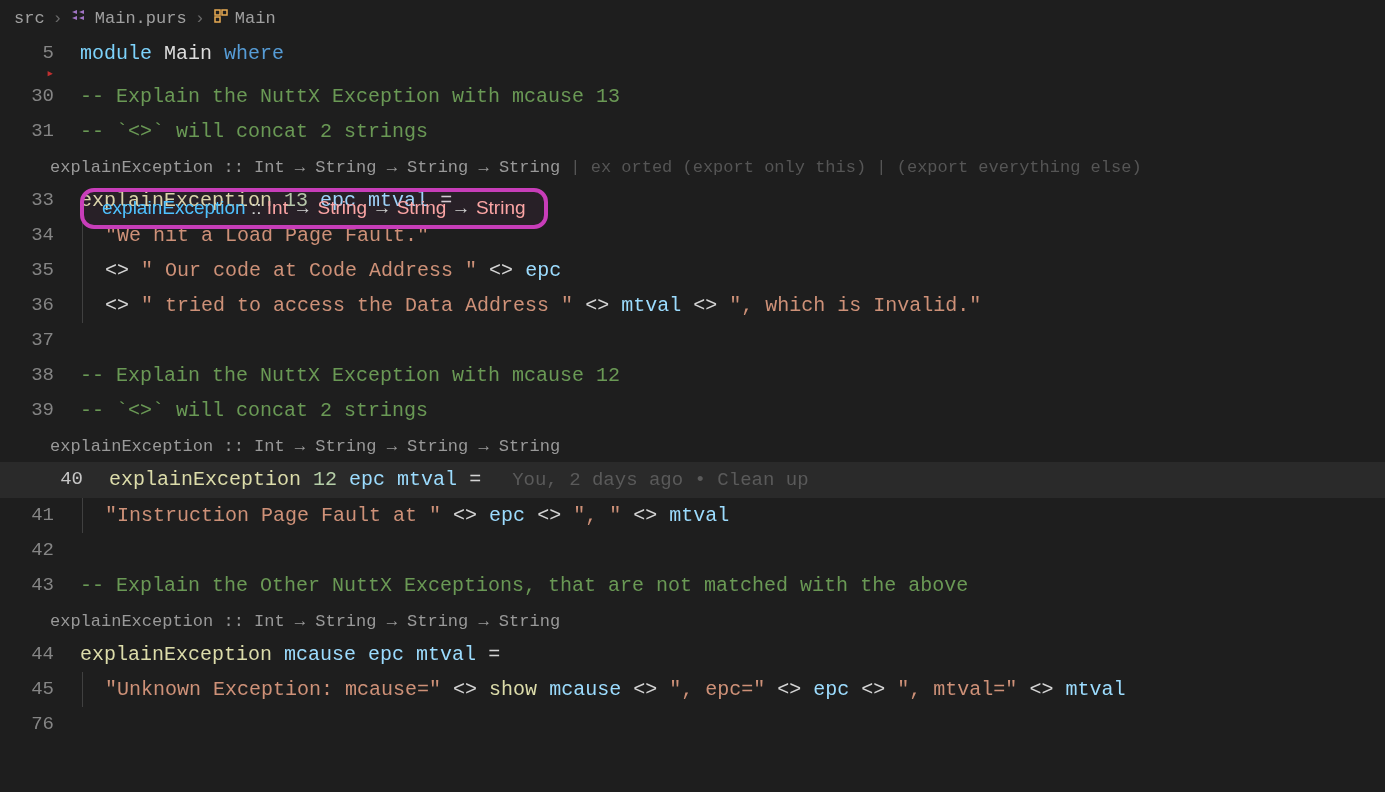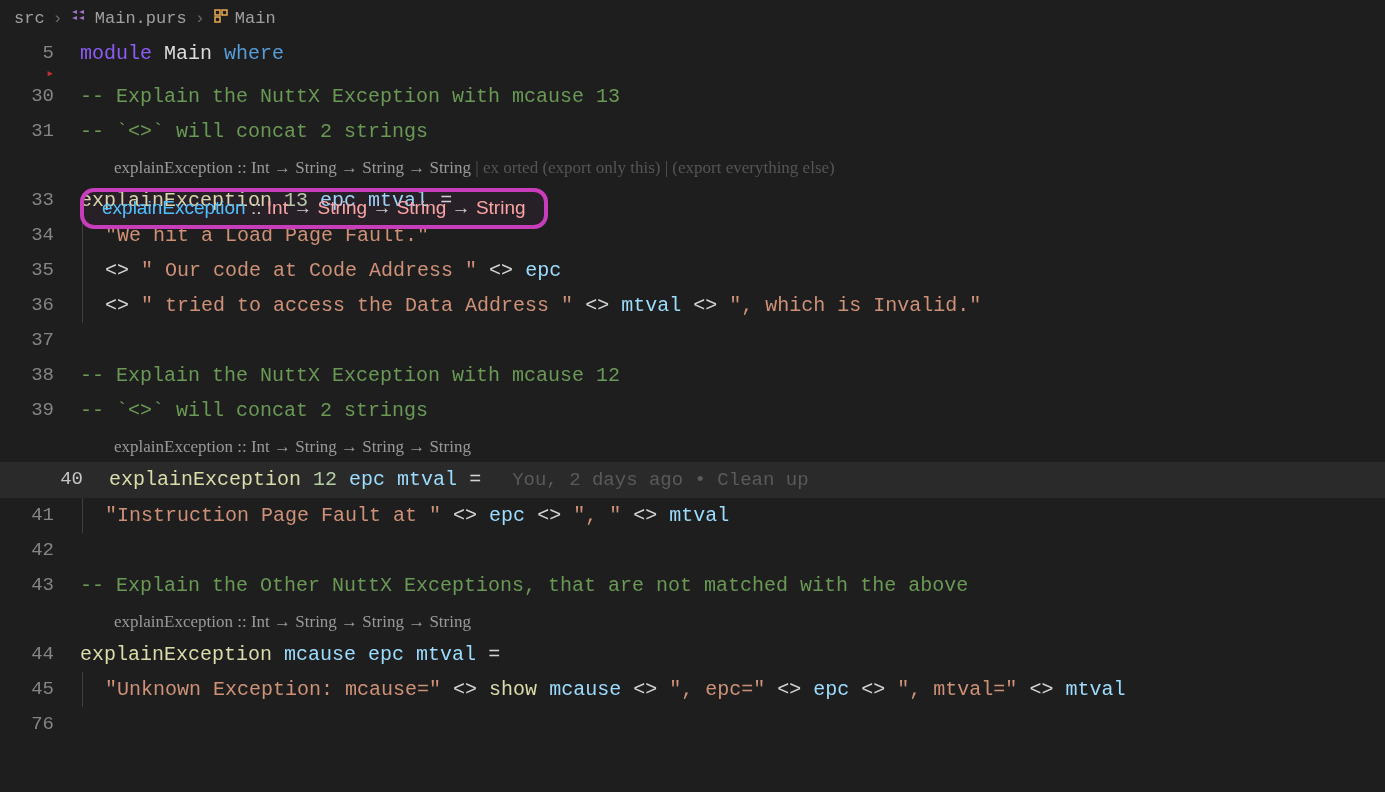--- a/index.html
+++ b/index.html
@@ -49,35 +49,35 @@
     width: 80px;
     text-align: right;
     padding-right: 26px;
     color: #c03030;
     font-size: 13px;
     height: 6px;
     line-height: 6px;
     flex-shrink: 0;
   }
   .code { flex: 1; white-space: pre; }
-  .kw-module { color: #8b5cf6; }
+  .kw-module { color: #7dd3fc; }
   .kw-where { color: #569cd6; }
   .ident-main { color: #dcdcdc; }
   .comment { color: #6a9955; }
   .fn-name { color: #dcdcaa; }
   .num { color: #b5cea8; }
   .param { color: #9cdcfe; }
   .op { color: #d4d4d4; }
   .string { color: #ce9178; }
   .show-fn { color: #dcdcaa; }
   .codelens {
     color: #999999;
     font-size: 17px;
-    font-family: Liberation Serif, serif;
-    margin-left: 114px;
+    font-family: Liberation Mono, monospace;
+    margin-left: 50px;
     line-height: 30px;
     padding-top: 4px;
   }
   .codelens .type-sig { color: #999999; }
   .codelens .sep2 { color: #555; }
   .highlight-box {
     position: absolute;
     border: 4px solid #c83db9;
     border-radius: 14px;
     background: rgba(200,61,185,0.06);

